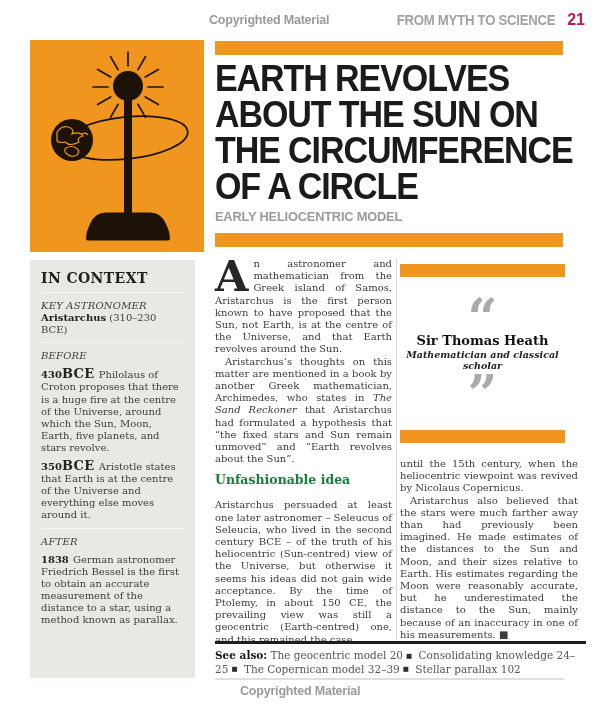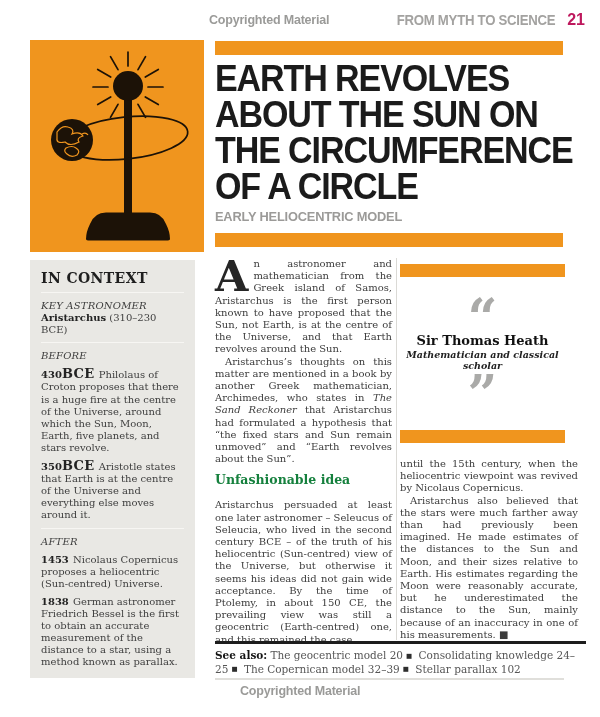--- a/index.html
+++ b/index.html
@@ -136,23 +136,20 @@
     <p class="sb-p">
       <b class="yr"><span>430</span><span class="era">BCE</span></b>
       <span>Philolaus of Croton proposes that there is a huge fire at the centre of the Universe, around which the Sun, Moon, Earth, five planets, and stars revolve.</span></p>
     <p class="sb-p">
       <b class="yr"><span>350</span><span class="era">BCE</span></b>
       <span>Aristotle states that Earth is at the centre of the Universe and everything else moves around it.</span></p>
     <div class="sb-rule"></div>
     <p class="sb-p">
       <span class="sb-cap">AFTER</span></p>
     <p class="sb-p">
-      <b class="yr"><span>1453</span></b>
-      <span>Nicolaus Copernicus proposes a heliocentric (Sun-centred) Universe.</span></p>
-    <p class="sb-p">
       <b class="yr"><span>1838</span></b>
       <span>German astronomer Friedrich Bessel is the first to obtain an accurate measurement of the distance to a star, using a method known as parallax.</span></p>
   </div>
 
   <div class="col1">
     <p class="body-p">
       <span class="dropcap">A</span><span>n astronomer and mathematician from the Greek island of Samos, Aristarchus is the first person known to have proposed that the Sun, not Earth, is at the centre of the Universe, and that Earth revolves around the Sun.</span>
     </p>
     <p class="body-p indent">
       <span>Aristarchus’s thoughts on this matter are mentioned in a book by another Greek mathematician, Archimedes, who states in </span><i>The Sand Reckoner</i><span> that Aristarchus had formulated a hypothesis that “the fixed stars and Sun remain unmoved” and “Earth revolves about the Sun”.</span>

